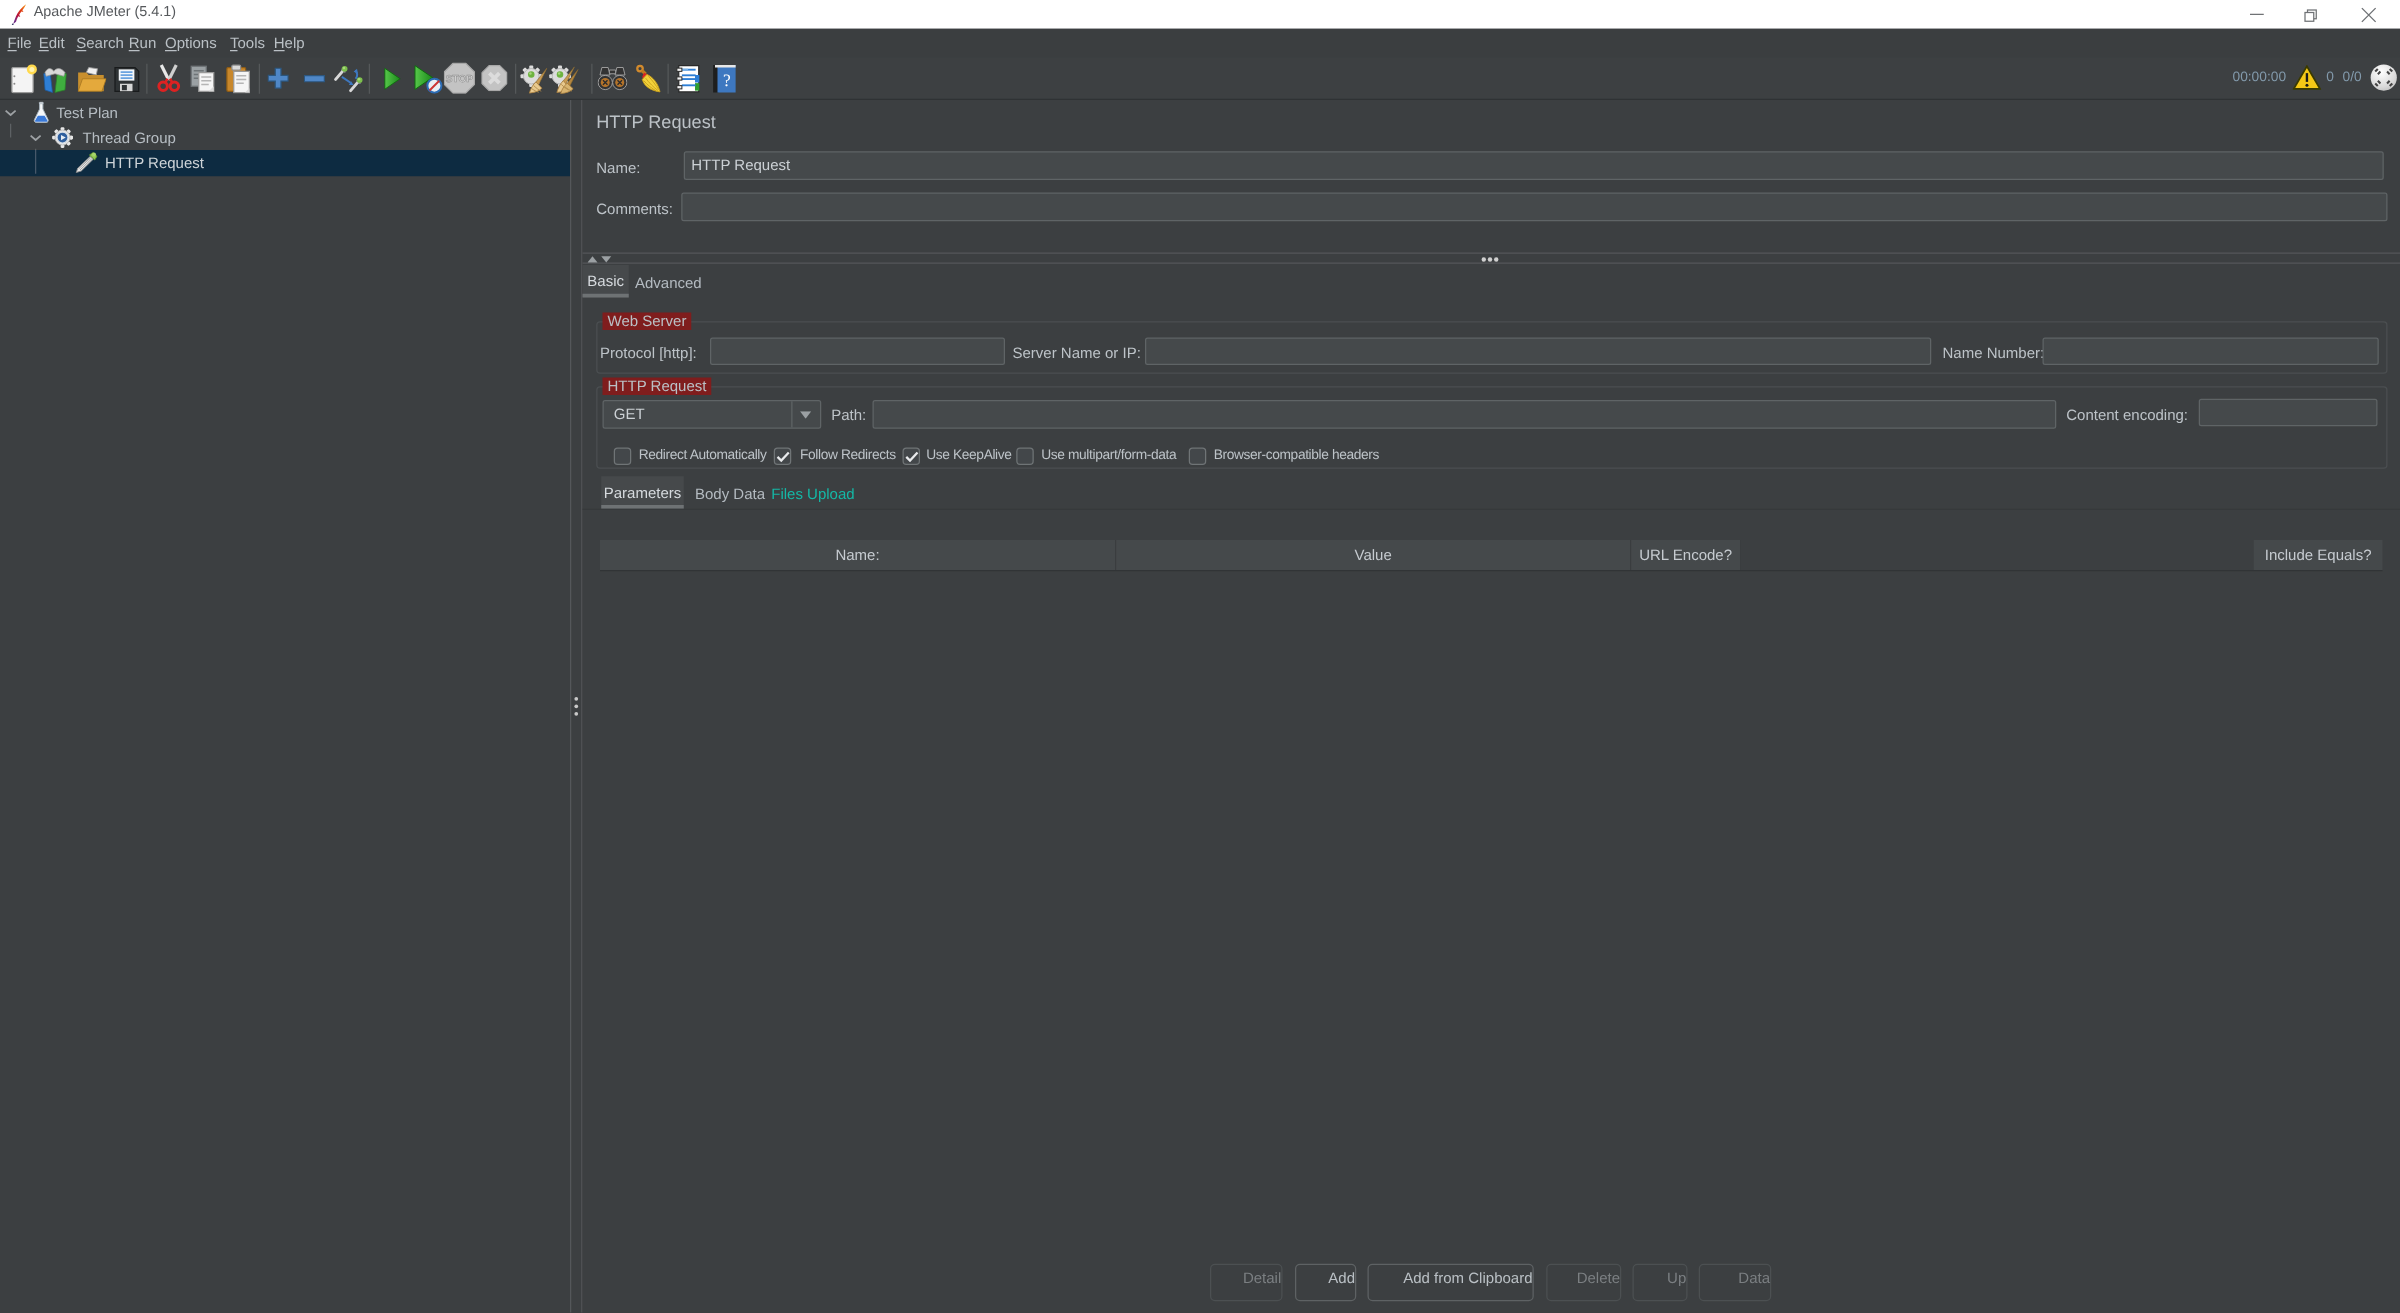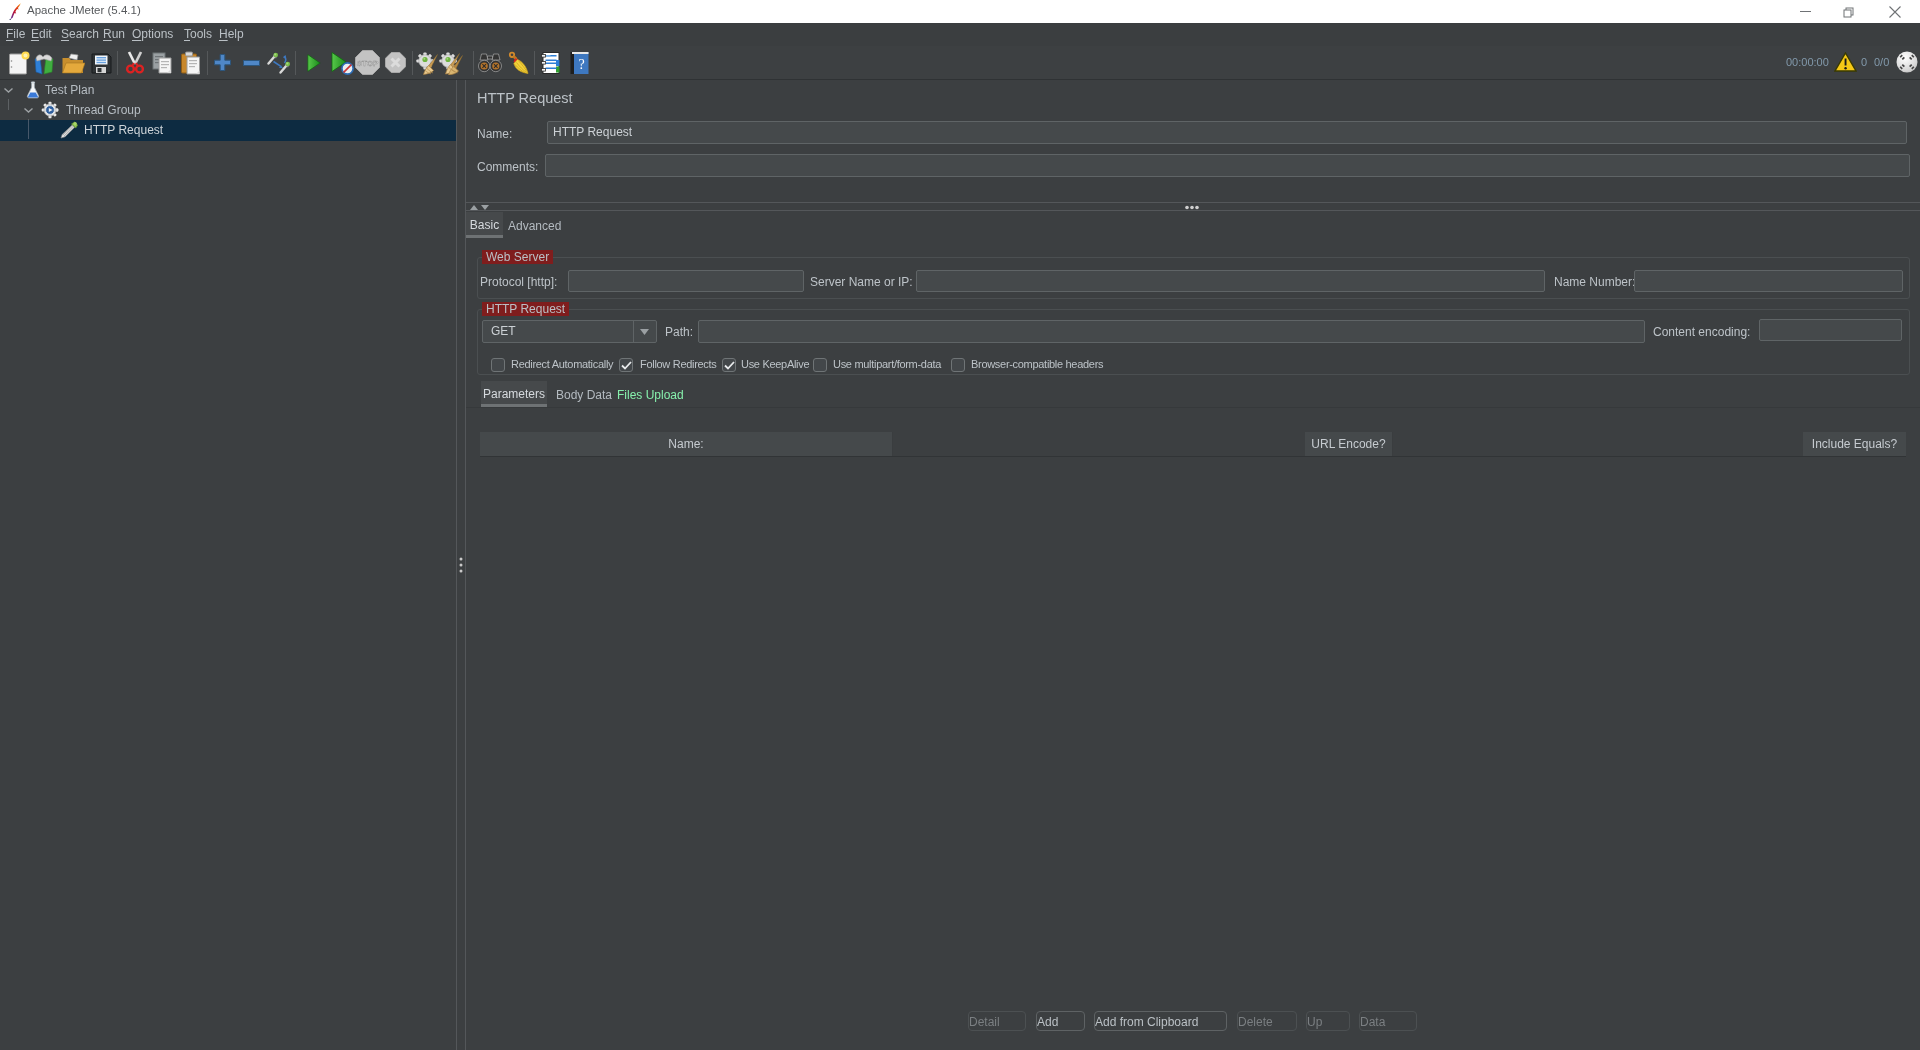--- a/index.html
+++ b/index.html
@@ -44,21 +44,21 @@
 
 
 .tabsel { position:absolute; background:#46494b; color:#d6dade; text-align:center; font-size:12px; }
 .tabunder { position:absolute; background:#6e7274; }
 
 
 .group { position:absolute; border:1px solid #4b4f51; border-radius:3px; }
 .grouplabel { position:absolute; background:#7f1d1d; padding:0 4px; font-size:12px; color:#bac0c5; }
 
 
-.btn { position:absolute; height:20px; border:1px solid #5e6264; border-radius:4px; background:#3c3f41; color:#bac0c5; font-size:12px; text-align:left; line-height:20px; }
+.btn { position:absolute; height:30px; border:1px solid #5e6264; border-radius:4px; background:#3c3f41; color:#bac0c5; font-size:12px; text-align:right; line-height:20px; }
 .btn.dis { border-color:#4c5052; color:#7b7f82; }
 
 
 .cbl { position:absolute; font-size:11px; letter-spacing:-0.3px; color:#bdc3c8;text-align:center; }
 .cb { position:absolute; width:14px; height:14px; border:1px solid #6f7476; border-radius:3px; background:#43474a; }
 
 
 .th { position:absolute; top:0; height:24px; background:#45494b; border-right:1px solid #3a3d3f; color:#c6cbd0; text-align:center; line-height:24px; font-size:12px; }
 </style>
 </head>
@@ -448,26 +448,27 @@
       </div>
   <span class="cbl" style="left:275px;top:278px">Use KeepAlive</span>
   <div class="cb" style="left:347px;top:278px"></div>
   <span class="cbl" style="left:367px;top:278px">Use multipart/form-data</span>
   <div class="cb" style="left:485px;top:278px"></div>
   <span class="cbl" style="left:505px;top:278px">Browser-compatible headers</span>
 
   <div class="tabsel" style="left:15px;top:301px;width:66px;height:26px;line-height:26px">Parameters</div>
   <div class="tabunder" style="left:15px;top:324px;width:66px;height:3px"></div>
   <span class="label12" style="left:90px;top:308px;color:#b4bbc1">Body Data</span>
-  <span class="label12" style="left:151px;top:308px;color:#86efac">Files Upload</span>
+  <span class="label12" style="left:151px;top:308px;color:#14b8a6">Files Upload</span>
   <div class="abs" style="left:0;top:327px;width:1454px;height:1px;background:#36393b"></div>
 
 
   <div class="abs" style="left:14px;top:352px;width:1426px;height:24px">
     <div class="th" style="left:0;width:413px">Name:</div>
+    <div class="th" style="left:413px;width:412px">Value</div>
     <div class="th" style="left:825px;width:88px">URL Encode?</div>
     <div class="th" style="left:1323px;width:103px;border-right:none">Include Equals?</div>
     <div class="abs" style="left:0;top:24px;width:1426px;height:1px;background:#313436"></div>
   </div>
 
   <div class="btn dis" style="left:502px;top:931px;width:58px">Detail</div>
   <div class="btn" style="left:570px;top:931px;width:49px">Add</div>
   <div class="btn" style="left:628px;top:931px;width:133px">Add from Clipboard</div>
   <div class="btn dis" style="left:771px;top:931px;width:60px">Delete</div>
   <div class="btn dis" style="left:840px;top:931px;width:44px">Up</div>

